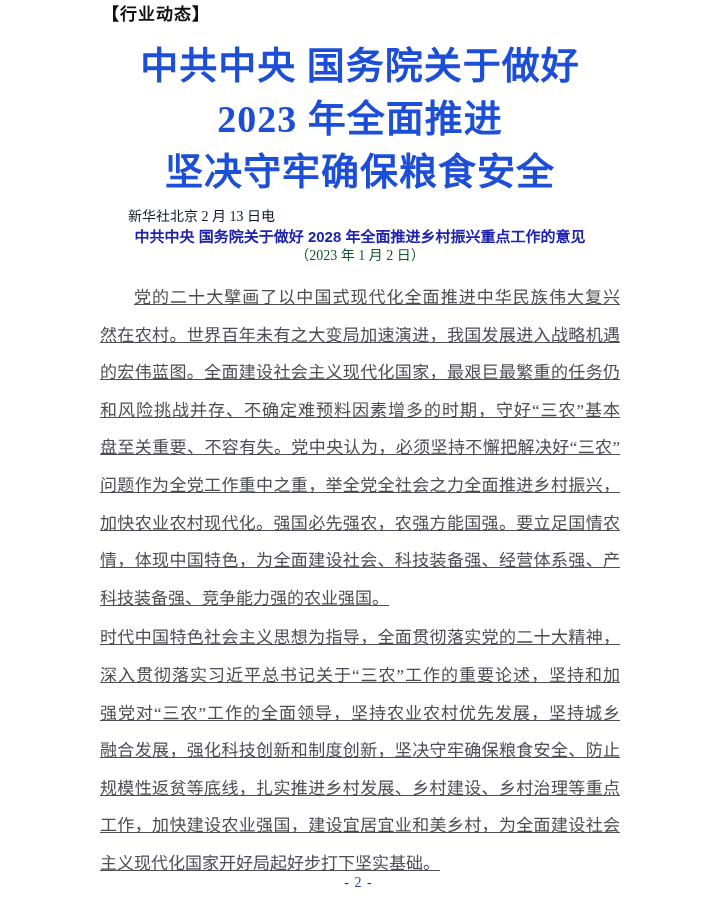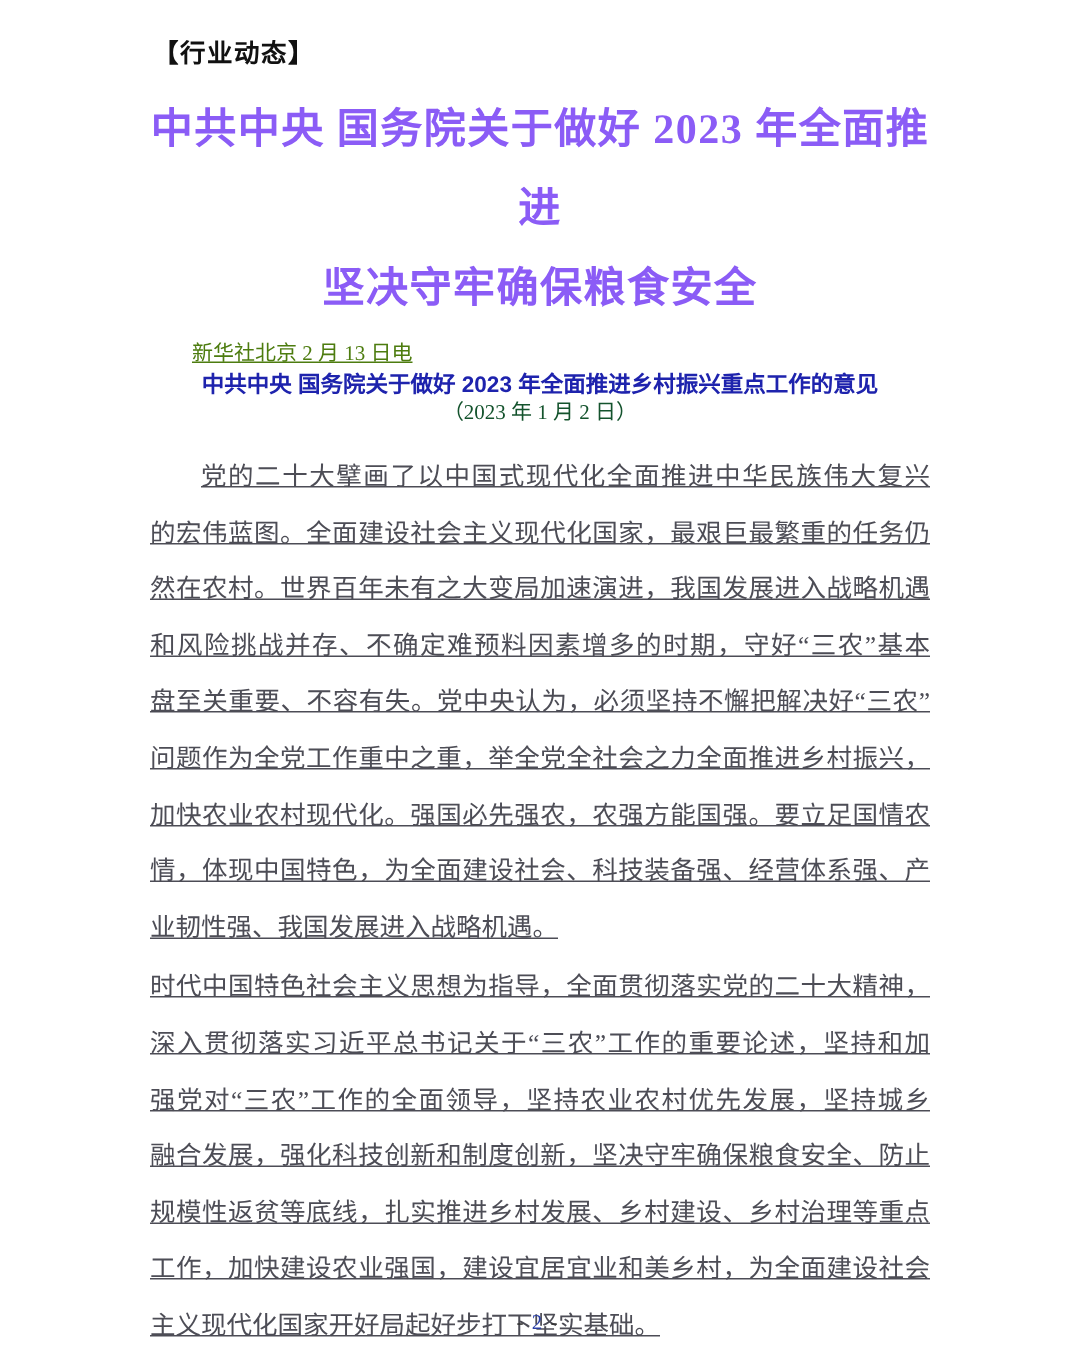--- a/index.html
+++ b/index.html
@@ -13,45 +13,44 @@
     overflow: hidden;
     font-family: "Liberation Serif", "DejaVu Serif", serif;
   }
   .content {
     position: absolute;
     left: 100px;
     top: 0;
     width: 520px;
   }
   .section-label {
-    margin-top: 24px;
+    margin-top: 4px;
     margin-left: 2px;
-    font-family: Liberation Sans, sans-serif;
+    font-family: Liberation Mono, monospace;
     font-weight: 700;
     font-size: 17px;
     line-height: 24px;
     color: #111111;
     letter-spacing: 1px;
   }
   .main-title {
     margin-top: 12px;
     text-align: center;
     font-weight: 700;
-    font-size: 28px;
+    font-size: 38px;
     line-height: 53px;
-    color: #8b5cf6;
+    color: #1d4ed8;
     letter-spacing: 1px;
   }
   .byline {
     margin-top: 9px;
     margin-left: 28px;
     font-size: 14px;
     line-height: 17px;
-    color: #4d7c0f;
-    text-decoration: underline;
+    color: #0f172a;
   }
   .doc-subtitle {
     margin-top: 2px;
     text-align: center;
     font-family: "Liberation Sans", "DejaVu Sans", sans-serif;
     font-weight: 700;
     font-size: 15px;
     line-height: 19px;
   }
   .doc-date {
@@ -97,35 +96,35 @@
 
     <div class="section-label">【行业动态】</div>
 
     <h1 class="main-title">
       <div>中共中央 国务院关于做好 2023 年全面推进</div>
       <div>坚决守牢确保粮食安全</div>
     </h1>
 
     <div class="byline">新华社北京 2 月 13 日电</div>
 
-    <div class="doc-subtitle" style="color: rgb(30, 35, 173);">中共中央 国务院关于做好 2023 年全面推进乡村振兴重点工作的意见</div>
+    <div class="doc-subtitle" style="color: rgb(30, 35, 173);">中共中央 国务院关于做好 2028 年全面推进乡村振兴重点工作的意见</div>
 
     <div class="doc-date" style="color: #14532d;">（2023 年 1 月 2 日）</div>
 
     <div class="body-text" style="color: rgb(77, 77, 86);">
       <div class="para">
           <div class="line first">党的二十大擘画了以中国式现代化全面推进中华民族伟大复兴</div>
+          <div class="line">然在农村。世界百年未有之大变局加速演进，我国发展进入战略机遇</div>
           <div class="line">的宏伟蓝图。全面建设社会主义现代化国家，最艰巨最繁重的任务仍</div>
-          <div class="line">然在农村。世界百年未有之大变局加速演进，我国发展进入战略机遇</div>
           <div class="line">和风险挑战并存、不确定难预料因素增多的时期，守好“三农”基本</div>
           <div class="line">盘至关重要、不容有失。党中央认为，必须坚持不懈把解决好“三农”</div>
           <div class="line">问题作为全党工作重中之重，举全党全社会之力全面推进乡村振兴，</div>
           <div class="line">加快农业农村现代化。强国必先强农，农强方能国强。要立足国情农</div>
           <div class="line">情，体现中国特色，为全面建设社会、科技装备强、经营体系强、产</div>
-          <div class="line last">业韧性强、我国发展进入战略机遇。</div>
+          <div class="line last">科技装备强、竞争能力强的农业强国。</div>
         </div>
       <div class="para">
           <div class="line">时代中国特色社会主义思想为指导，全面贯彻落实党的二十大精神，</div>
           <div class="line">深入贯彻落实习近平总书记关于“三农”工作的重要论述，坚持和加</div>
           <div class="line">强党对“三农”工作的全面领导，坚持农业农村优先发展，坚持城乡</div>
           <div class="line">融合发展，强化科技创新和制度创新，坚决守牢确保粮食安全、防止</div>
           <div class="line">规模性返贫等底线，扎实推进乡村发展、乡村建设、乡村治理等重点</div>
           <div class="line">工作，加快建设农业强国，建设宜居宜业和美乡村，为全面建设社会</div>
           <div class="line last">主义现代化国家开好局起好步打下坚实基础。</div>
         </div>

